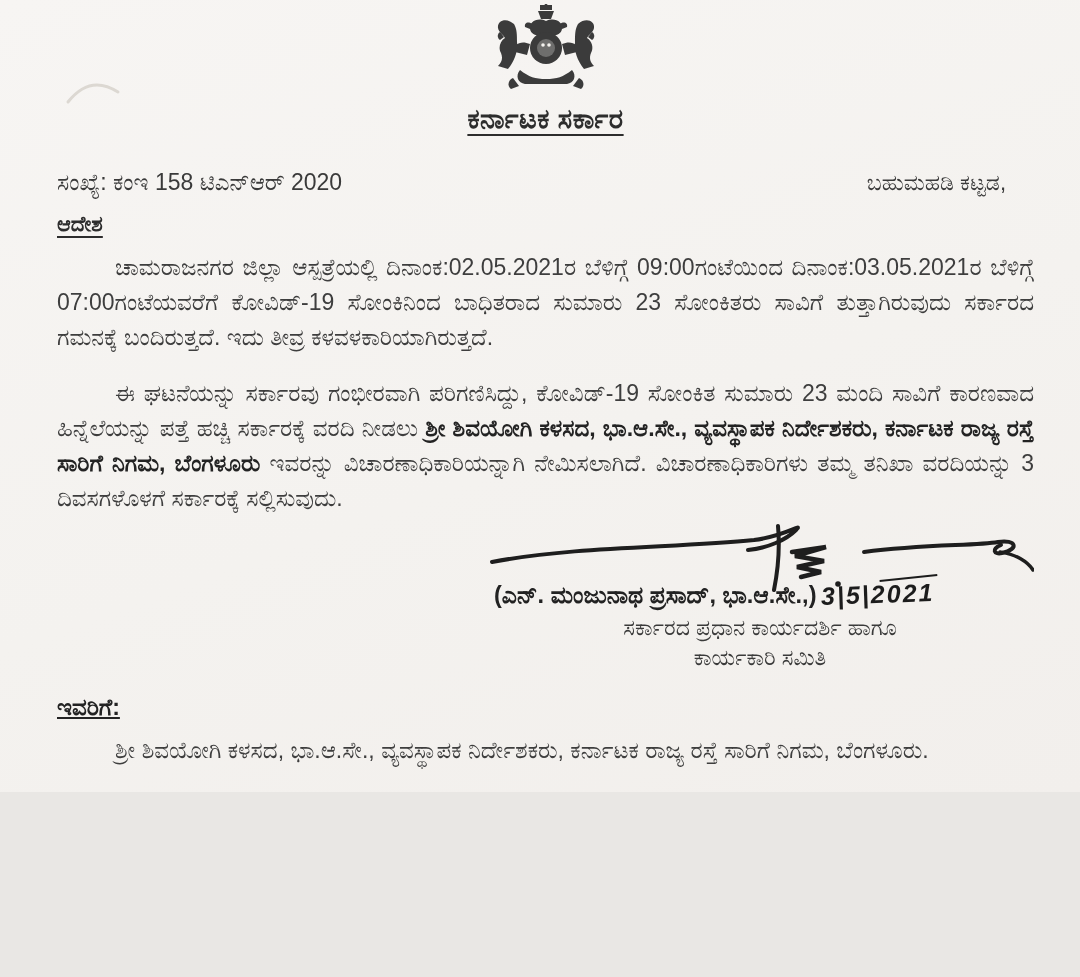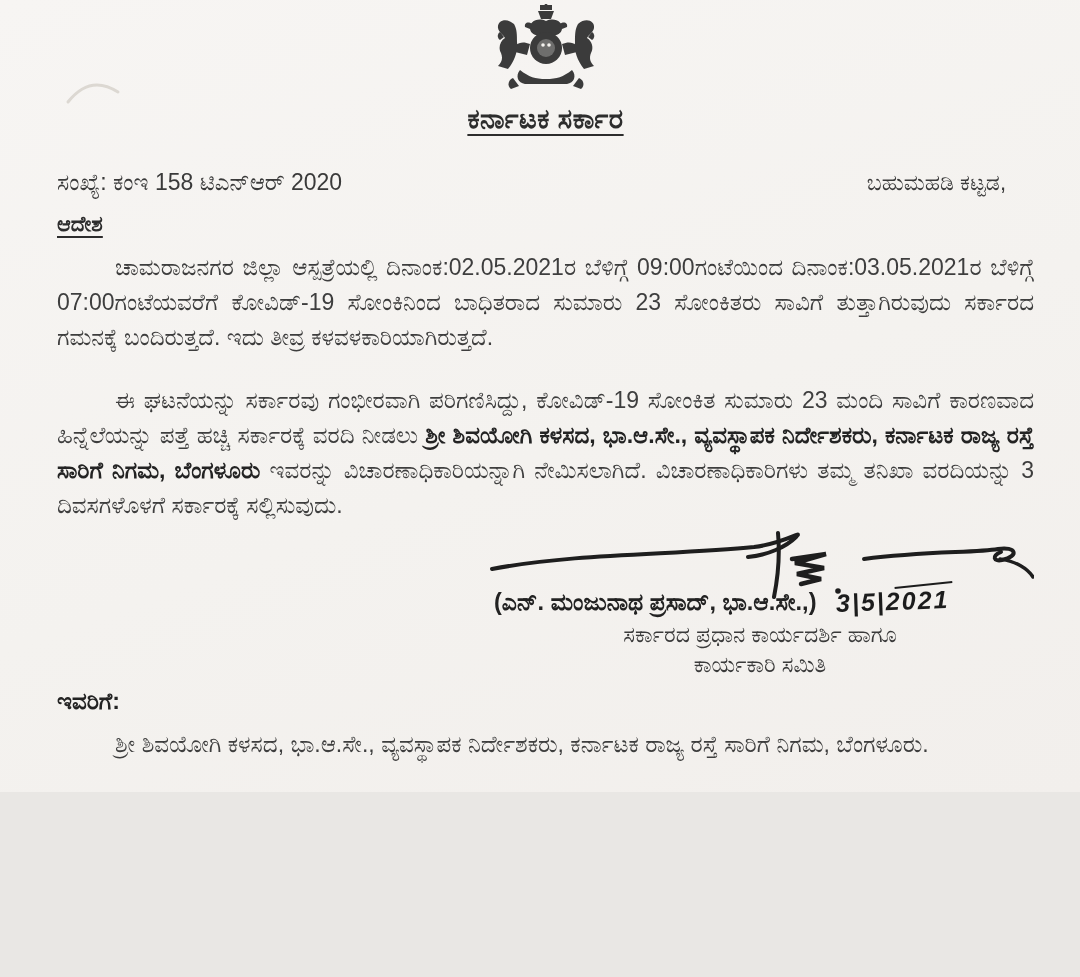--- a/index.html
+++ b/index.html
@@ -25,43 +25,43 @@
   .office-address{text-align:center;font-size:22px;line-height:31px;color:#3a3a3a;margin-right:28px;}
   .order-heading{
     text-align:left;font-size:21px;font-weight:bold;color:#2d2d2d;margin-top:14px;
     text-decoration:underline;text-underline-offset:5px;text-decoration-thickness:2px;
   }
   .para{
     font-size:23px;line-height:35px;text-align:justify;text-indent:58px;
     color:#3e3e3e;margin:0;
   }
   .para.p1{margin-top:14px;}
-  .para.p2{margin-top:28px;}
+  .para.p2{margin-top:21px;}
   .para.p3{margin-top:21px;}
   .para b{color:#232323;}
   .signature-block{
     width:560px;margin-left:auto;margin-right:-6px;margin-top:2px;
     text-align:center;position:relative;
   }
   .sig-scribble{display:block;margin:0 auto;}
   .sig-name-row{
     display:flex;align-items:baseline;justify-content:flex-start;
-    gap:20px;margin-top:-12px;padding-left:14px;
+    gap:5px;margin-top:-12px;padding-left:14px;
   }
   .sig-name{font-size:23.5px;font-weight:bold;color:#222;white-space:nowrap;}
   .sig-date{
     font-size:25px;font-weight:bold;font-style:italic;color:#1c1c1c;
     transform:rotate(-2deg);letter-spacing:2px;position:relative;white-space:nowrap;
   }
   .sig-date .overline-mark{
     position:absolute;right:-4px;top:-2px;width:58px;height:2px;background:#1c1c1c;
     transform:rotate(-4deg);
   }
   .sig-designation{font-size:22px;line-height:30px;color:#3a3a3a;margin-top:4px;}
-  .footer-to{font-size:23px;font-weight:bold;color:#232323;margin-top:8px;}
+  .footer-to{font-size:23px;font-weight:bold;color:#232323;margin-top:21px;text-decoration:underline;}
   .para.recipient{margin-top:12px;}
   .pen-arc{position:absolute;left:60px;top:70px;}
 </style>
 </head>
 <body>
 
 <div class="page">
 
   <svg class="pen-arc" width="70" height="40" viewBox="0 0 70 40">
     <path d="M8 32 Q 30 4 58 22" fill="none" stroke="#dcd8d2" stroke-width="3" stroke-linecap="round"></path>

